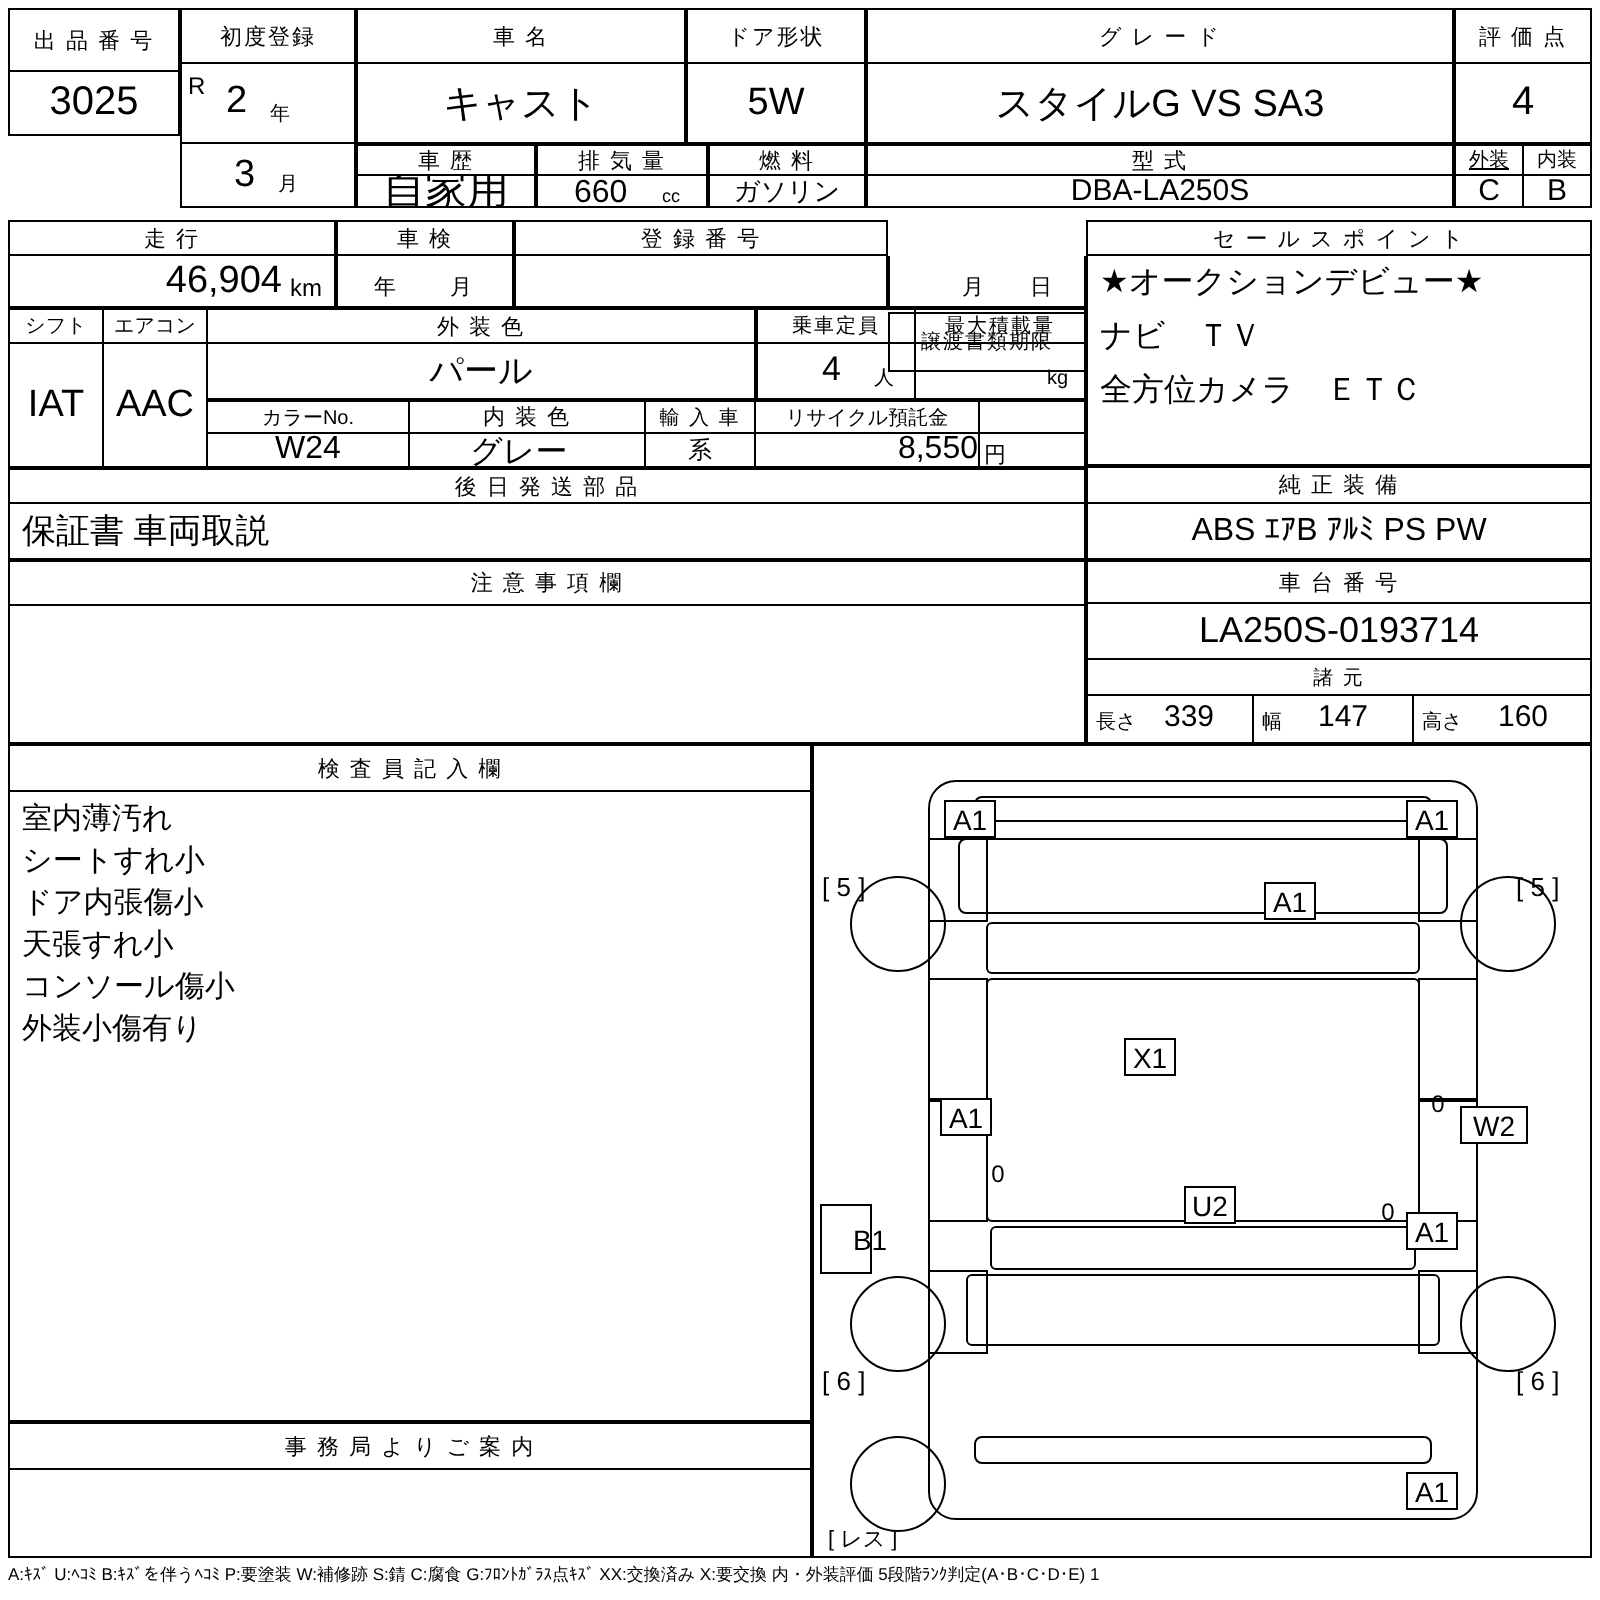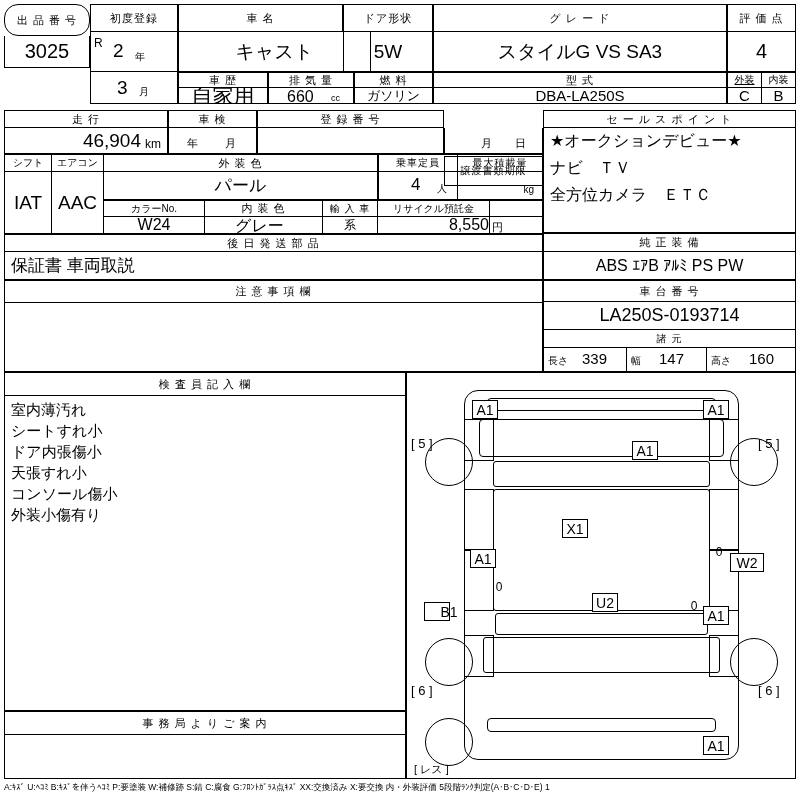--- a/index.html
+++ b/index.html
@@ -4,21 +4,21 @@
 <style>
   html,body{margin:0;padding:0;background:#fff;}
   body{width:800px;height:800px;font-family:"Liberation Sans","DejaVu Sans",sans-serif;color:#000;
        -webkit-font-smoothing:none;}
   .sheet{position:relative;width:800px;height:800px;box-sizing:border-box;}
   .bx{position:absolute;box-sizing:border-box;border:1px solid #000;overflow:hidden;}
   .lbl{font-size:11px;letter-spacing:1px;text-align:center;}
   .c{display:flex;align-items:center;justify-content:center;}
   .l{display:flex;align-items:center;justify-content:flex-start;}
   .r{display:flex;align-items:center;justify-content:flex-end;}
-  .col{flex-direction:column;border-radius:14px;}
+  .col{flex-direction:column;}
   .valbig{font-size:20px;}
   .wheel{position:absolute;border:1.4px solid #000;border-radius:50%;box-sizing:border-box;}
   .part{position:absolute;border:1.4px solid #000;box-sizing:border-box;}
   .code{position:absolute;font-size:14px;border:1.2px solid #000;background:#fff;
         display:flex;align-items:center;justify-content:center;box-sizing:border-box;}
   .plain{position:absolute;font-size:14px;display:flex;align-items:center;justify-content:center;}
   .brkt{position:absolute;font-size:13px;}
   .legend{position:absolute;left:4px;top:782px;width:792px;font-size:8.5px;letter-spacing:0px;white-space:nowrap;}
   .insp{font-size:15px;line-height:21px;padding-left:6px;}
 </style>
@@ -43,21 +43,21 @@
     <div style="position:absolute;left:44px;top:18px;font-size:10px;">年</div>
   </div>
   <div class="bx" style="left:90px;top:72px;width:88px;height:32px;border-top:none;">
     <div style="position:absolute;left:26px;top:5px;font-size:19px;">3</div>
     <div style="position:absolute;left:48px;top:13px;font-size:10px;">月</div>
   </div>
 
   <div class="bx c" style="left:178px;top:4px;width:165px;height:28px;">
     <div class="lbl">車 名</div>
   </div>
-  <div class="bx c" style="left:178px;top:32px;width:193px;height:40px;border-top:none;">
+  <div class="bx c" style="left:178px;top:32px;width:165px;height:40px;border-top:none;">
     <div style="font-size:19px;">キャスト</div>
   </div>
 
   <div class="bx c" style="left:343px;top:4px;width:90px;height:28px;">
     <div class="lbl">ドア形状</div>
   </div>
   <div class="bx c" style="left:343px;top:32px;width:90px;height:40px;border-top:none;">
     <div style="font-size:19px;">5W</div>
   </div>
 
@@ -320,21 +320,21 @@
   </div>
 
   <div class="code" style="left:472px;top:400px;width:26px;height:19px;">A1</div>
   <div class="code" style="left:703px;top:400px;width:26px;height:19px;">A1</div>
 
   <div class="code" style="left:632px;top:441px;width:26px;height:19px;">A1</div>
   <div class="code" style="left:562px;top:519px;width:26px;height:19px;">X1</div>
   <div class="code" style="left:470px;top:549px;width:26px;height:19px;">A1</div>
   <div class="code" style="left:730px;top:553px;width:34px;height:19px;">W2</div>
   <div class="code" style="left:592px;top:593px;width:26px;height:19px;">U2</div>
-  <div class="code" style="left:424px;top:602px;width:26px;height:19px;padding-left:24px;">B1</div>
+  <div class="code" style="left:410px;top:602px;width:26px;height:35px;padding-left:24px;">B1</div>
   <div class="code" style="left:703px;top:606px;width:26px;height:19px;">A1</div>
   <div class="code" style="left:703px;top:736px;width:26px;height:19px;">A1</div>
 
   <div class="plain" style="left:714px;top:545px;width:10px;height:14px;font-size:12px;">0</div>
   <div class="plain" style="left:494px;top:580px;width:10px;height:14px;font-size:12px;">0</div>
   <div class="plain" style="left:689px;top:599px;width:10px;height:14px;font-size:12px;">0</div>
 
   <div class="brkt" style="left:411px;top:436px;">[ 5 ]</div>
   <div class="brkt" style="left:758px;top:436px;">[ 5 ]</div>
   <div class="brkt" style="left:411px;top:683px;">[ 6 ]</div>

